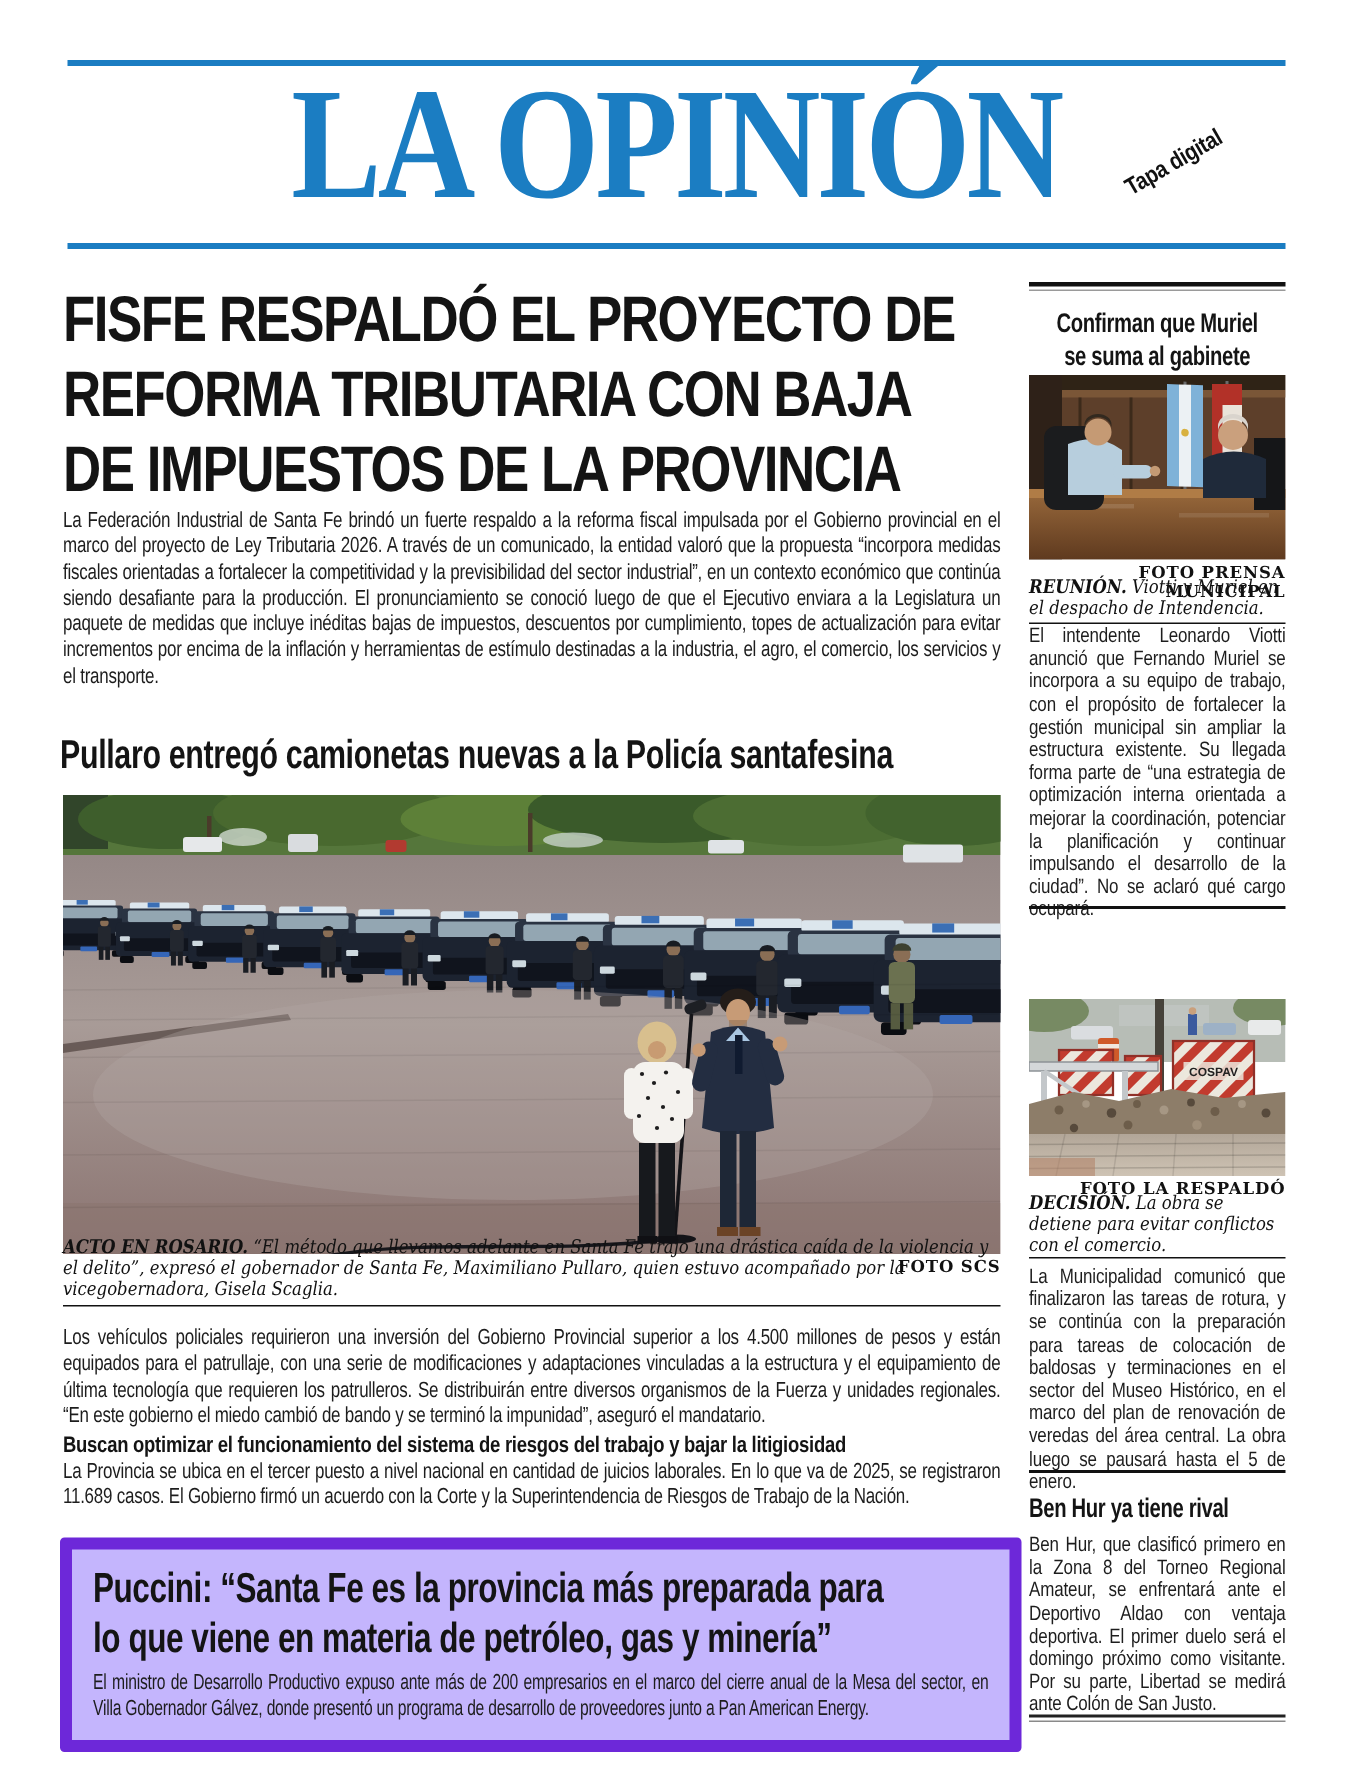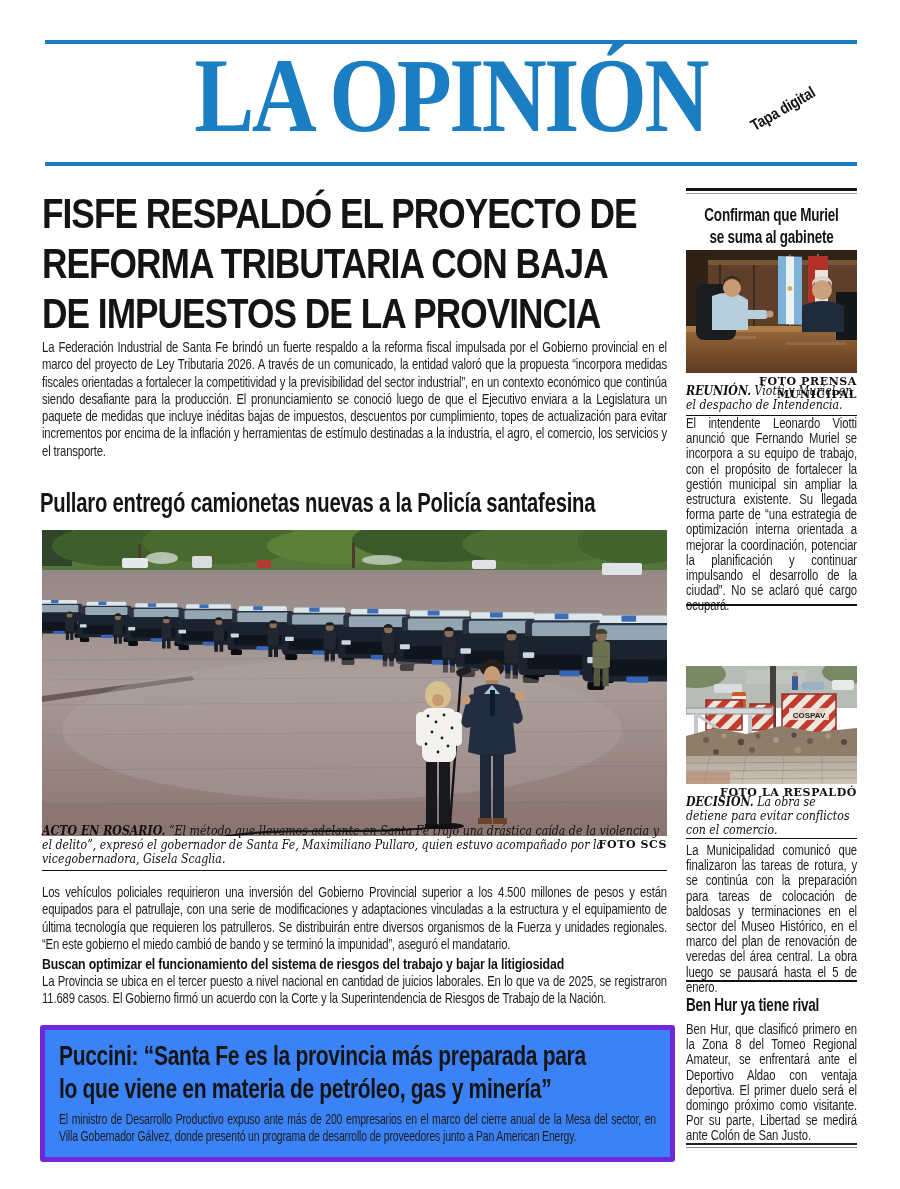--- a/index.html
+++ b/index.html
@@ -37,21 +37,21 @@
   .caption b{font-style:italic;font-weight:700;}
   .cap-rule{border-bottom:1.5px solid #111;}
   .cap-rule-thin{border-bottom:1px solid #111;}
 
   .side-topbar{height:3px;background:#111;}
   .side-topbar-sub{height:1px;background:#9a9a9a;margin-top:2px;}
   .side-rule{height:1.5px;background:#111;}
   .side-bottombar-a{height:2px;background:#222;}
   .side-bottombar-b{height:1px;background:#8a8a8a;margin-top:2px;}
 
-  .box{border:5px solid #6d28d9;border-radius:3px;padding:9px 14px 11px 14px;background:#3b82f6;}
+  .box{border:8px solid #6d28d9;border-radius:3px;padding:9px 14px 11px 14px;background:#c4b5fd;}
   .photo{display:block;}
 </style>
 </head>
 <body>
 
 <div class="page">
 
   <div class="abs rule-blue" style="left:45px;top:40px;width:812px;"></div>
   <div class="abs masthead-wrap" style="left:45px;top:48px;width:812px;height:96px;">
     <span class="masthead cxc85">LA OPINIÓN</span>

